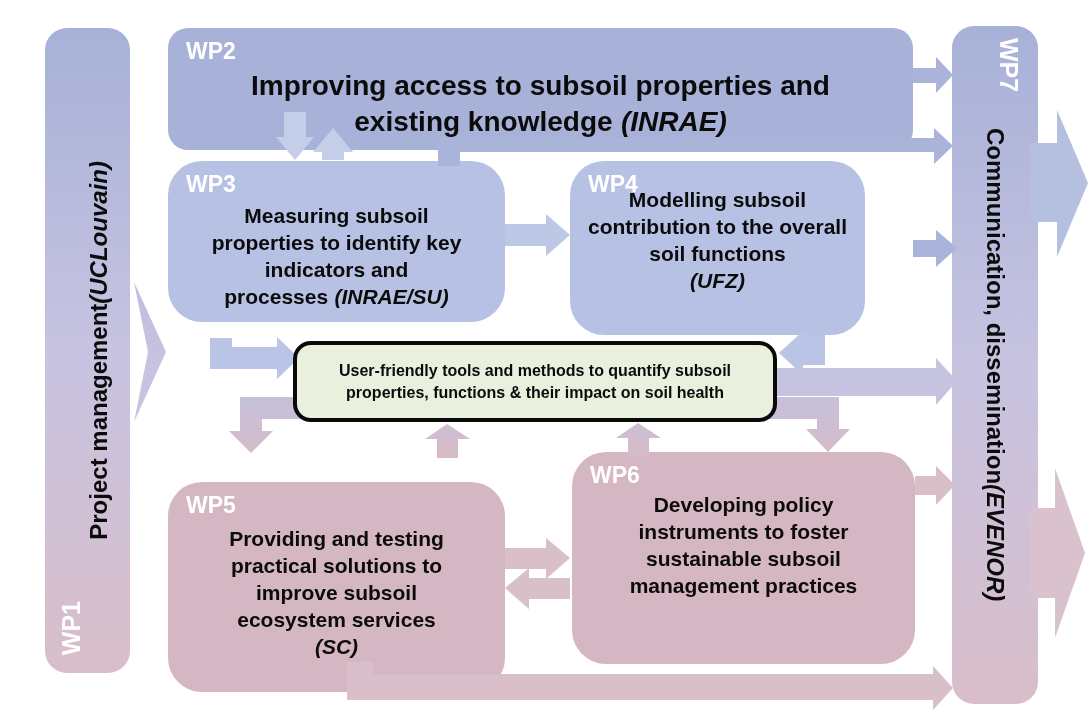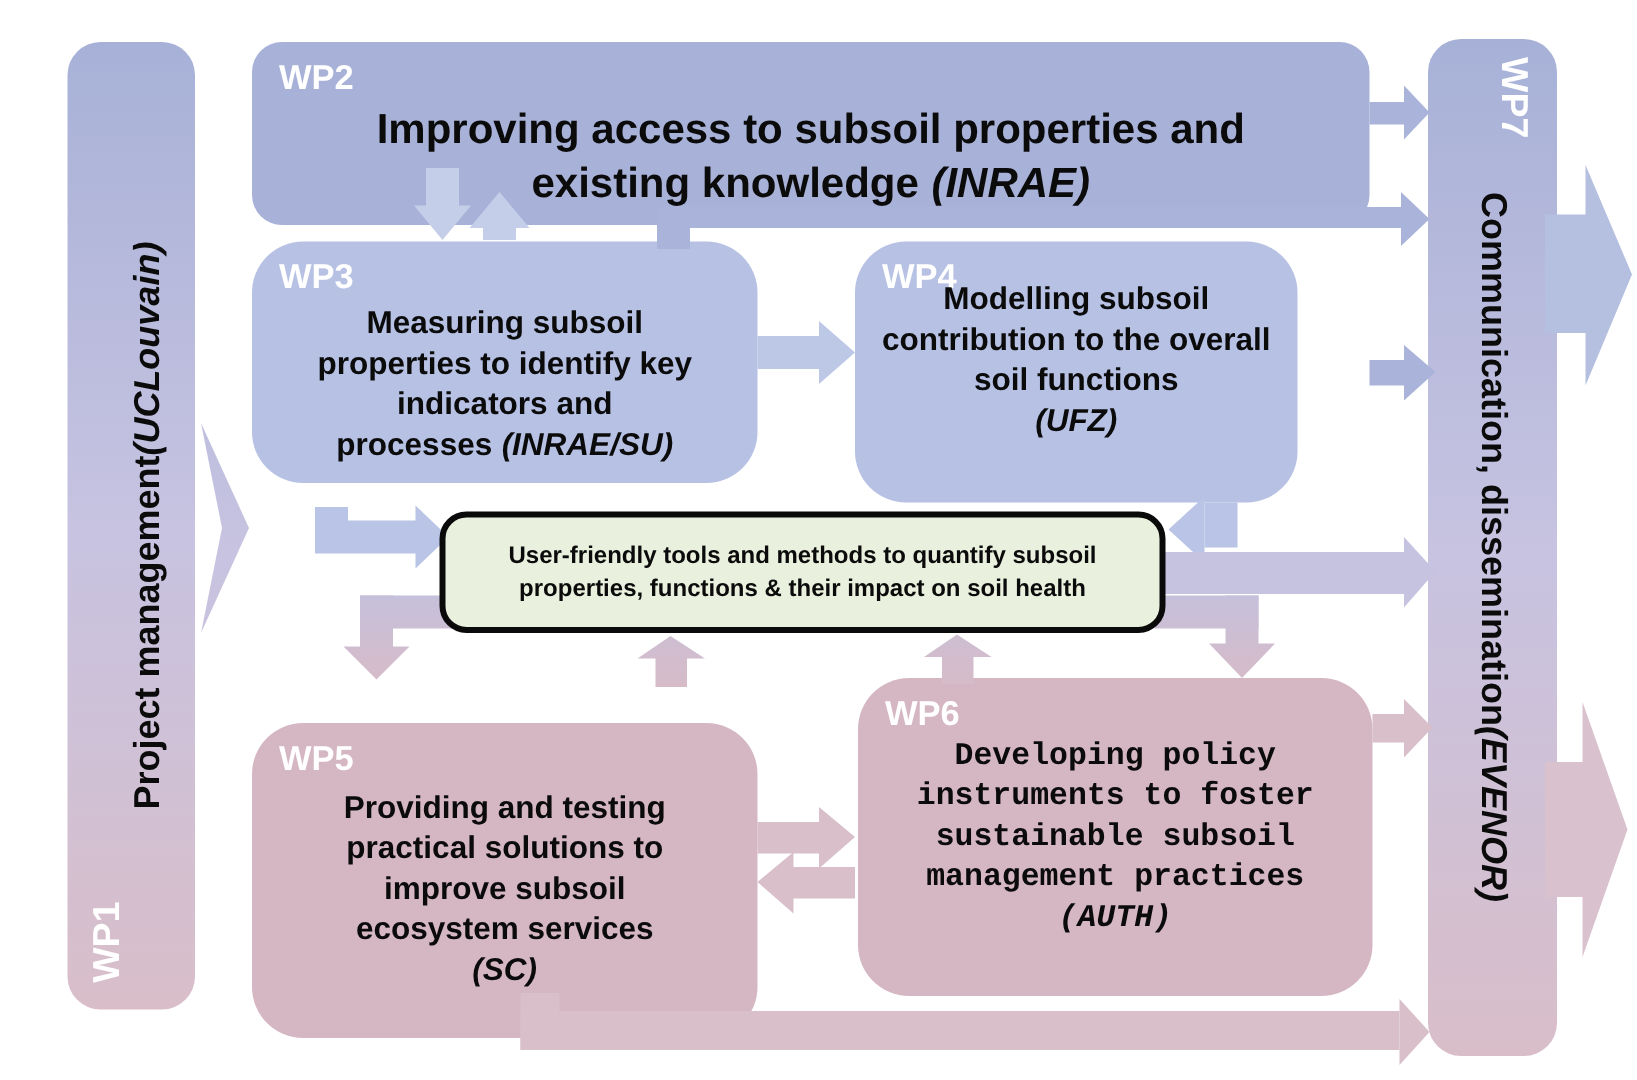--- a/index.html
+++ b/index.html
@@ -21,21 +21,21 @@
   #wp2-box{left:168px;top:28px;width:745px;height:122px;border-radius:20px;background:var(--wp2-fill);}
   #wp2-box .body{top:40px;font-size:28px;}
   #wp2-box .inner{max-width:600px;}
   #wp3-box{left:168px;top:161px;width:337px;height:161px;border-radius:34px;background:var(--wp34-fill);}
   #wp3-box .body{top:42px;} #wp3-box .inner{max-width:272px;}
   #wp4-box{left:570px;top:161px;width:295px;height:174px;border-radius:34px;background:var(--wp34-fill);}
   #wp4-box .body{top:26px;} #wp4-box .inner{max-width:292px;}
   #wp5-box{left:168px;top:454px;width:337px;height:210px;border-radius:34px;background:var(--wp56-fill);margin-top:28px;}
   #wp5-box .body{top:44px;text-align:center;} #wp5-box .inner{max-width:272px;}
   #wp6-box{left:572px;top:452px;width:343px;height:212px;border-radius:34px;background:var(--wp56-fill);}
-  #wp6-box .body{top:40px;} #wp6-box .inner{max-width:292px;font-family:Liberation Mono, monospace;}
+  #wp6-box .body{top:40px;} #wp6-box .inner{max-width:292px;}
   
   .bar{
     position:absolute;z-index:2;border-radius:22px;
     background:linear-gradient(180deg,var(--bar-top) 0%,var(--bar-mid) 50%,var(--bar-bottom) 100%);
     display:flex;align-items:center;justify-content:center;
   }
   #wp1-bar{left:45px;top:28px;width:85px;height:645px;}
   #wp7-bar{left:952px;top:26px;width:86px;height:678px;}
   .bar-label{
     font-weight:bold;font-size:24px;color:var(--text-dark);white-space:nowrap;line-height:1;
@@ -101,21 +101,21 @@
   <div class="box org-block" id="wp5-box">
     <div class="wpid">WP5</div>
     <div class="body">
       <span class="inner"><span>Providing and testing practical solutions to improve subsoil ecosystem services</span><span class="org">(SC)</span></span>
     </div>
   </div>
 
   <div class="box org-block" id="wp6-box">
     <div class="wpid">WP6</div>
     <div class="body">
-      <span class="inner"><span>Developing policy instruments to foster sustainable subsoil management practices</span><span class="org">(AUTH)</span></span>
+      <span class="inner"><span>Developing policy instruments to foster sustainable subsoil management practices</span></span>
     </div>
   </div>
 
   <svg id="arrow-layer" width="1091" height="720" viewBox="0 0 1091 720">
     <defs>
       <linearGradient id="gBar" gradientUnits="userSpaceOnUse" x1="0" y1="28" x2="0" y2="704">
         <stop offset="0" style="stop-color:var(--bar-top, #a7b1d7)"></stop>
         <stop offset="0.5" style="stop-color:var(--bar-mid, #c7c3e1)"></stop>
         <stop offset="1" style="stop-color:var(--bar-bottom, #d9bec9)"></stop>
       </linearGradient>

